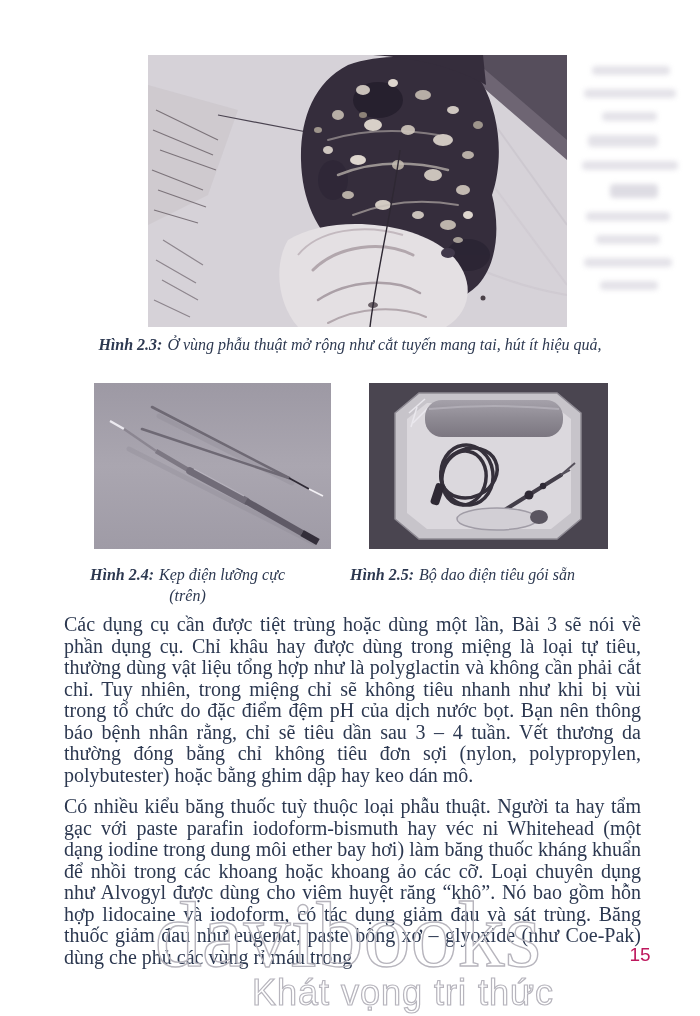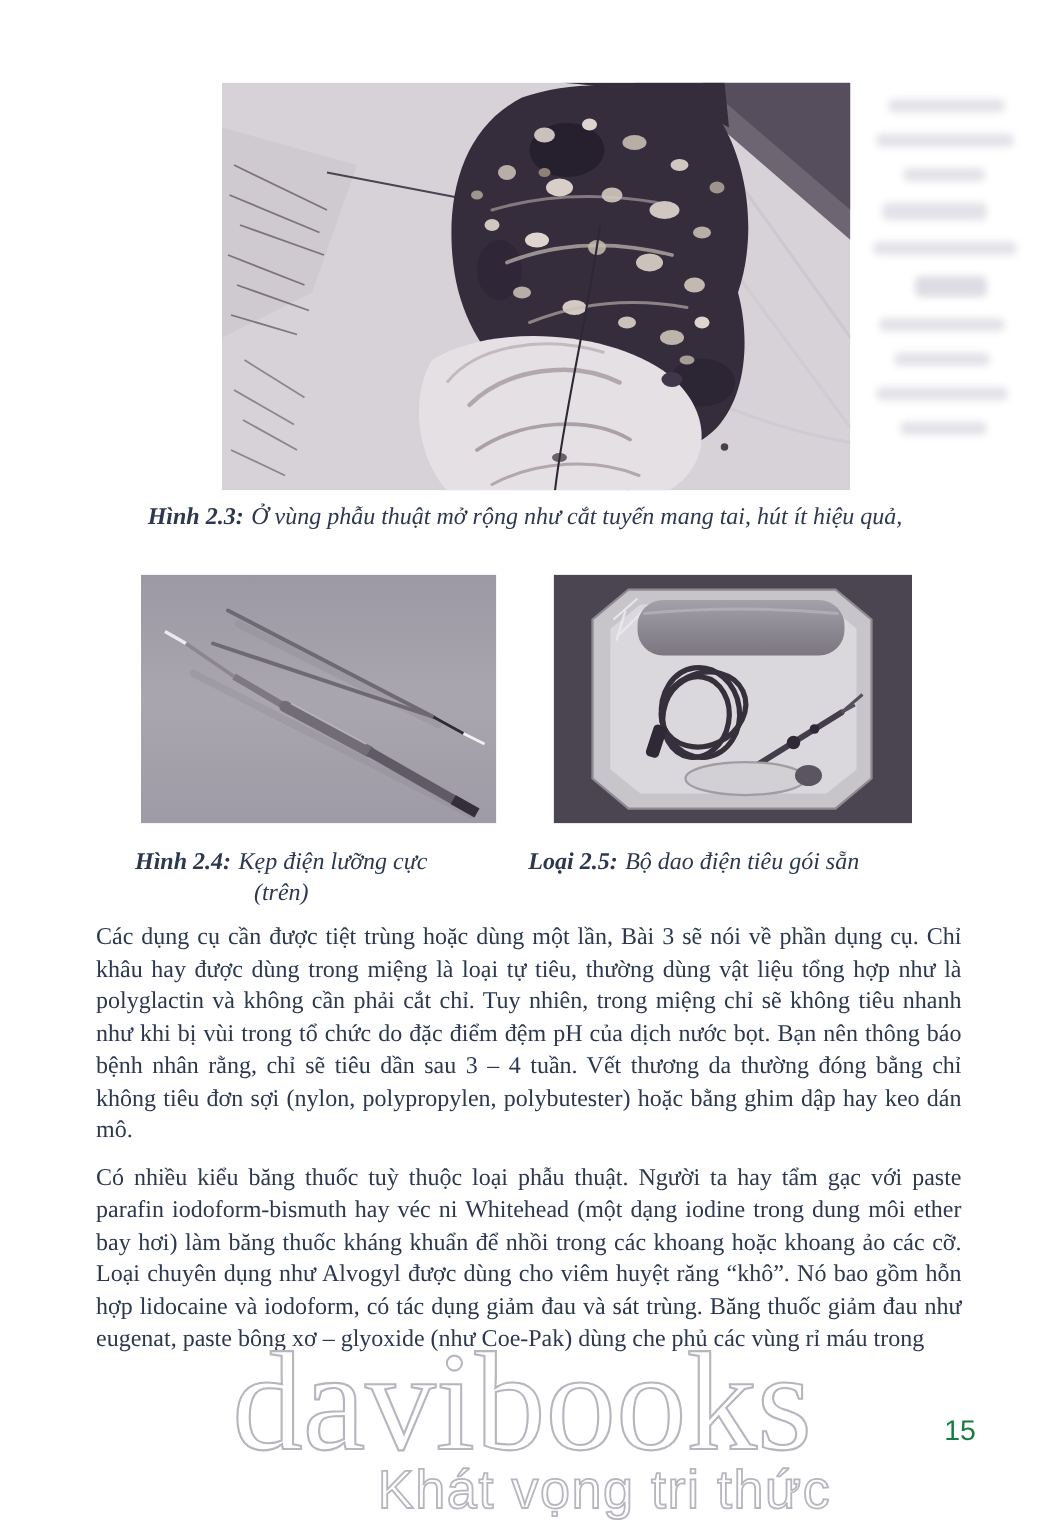--- a/index.html
+++ b/index.html
@@ -26,30 +26,30 @@
   .gbar:nth-child(8){width:64px;margin-left:16px;}
   .gbar:nth-child(9){width:88px;margin-left:4px;}
   .gbar:nth-child(10){width:58px;margin-left:20px;}
   
   .caption{position:absolute;font-style:italic;font-size:16px;line-height:21px;text-align:center;color:#2c3850;}
   .cap-23{left:70px;top:334px;width:560px;}
   .cap-24{left:75px;top:564px;width:225px;font-family:Liberation Serif, serif;}
   .cap-25{left:350px;top:564px;width:225px;}
   .cap-label{font-weight:bold;margin-right:5px;}
   
-  .body-text{position:absolute;left:64px;top:614px;width:577px;font-size:16px;line-height:21.5px;text-align:justify;}
+  .body-text{position:absolute;left:64px;top:614px;width:577px;font-size:20px;line-height:21.5px;text-align:justify;}
   .body-text p{margin:0;}
   .body-text p + p{margin-top:10px;}
   
   .watermark{position:absolute;left:0;top:872px;width:700px;height:144px;pointer-events:none;}
   .watermark svg{display:block;width:100%;height:100%;}
   .wm-title{font-family:"Liberation Serif","DejaVu Serif",serif;font-size:94px;fill:none;stroke:#b7b5bd;stroke-width:1.4;}
   .wm-slogan{font-family:"Liberation Sans","DejaVu Sans",sans-serif;font-size:36px;letter-spacing:1px;fill:none;stroke:#b7b5bd;stroke-width:1.2;}
   
-  .page-number{position:absolute;left:620px;top:944px;width:40px;font-family:"Liberation Sans","DejaVu Sans",sans-serif;font-size:19px;color:#15803d;text-align:center;}
+  .page-number{position:absolute;left:620px;top:944px;width:40px;font-family:"Liberation Sans","DejaVu Sans",sans-serif;font-size:19px;color:#be185d;text-align:center;}
 </style>
 </head>
 <body>
 
 <div class="page">
 
   <div class="photo photo-main">
     <svg viewBox="0 0 419 272" preserveAspectRatio="none">
       <rect x="0" y="0" width="419" height="272" fill="#d6d2d8"></rect>
 
@@ -230,21 +230,21 @@
       <ellipse cx="128" cy="136" rx="40" ry="11" fill="#d2cfd5" stroke="#a09ca6" stroke-width="1.5"></ellipse>
       <ellipse cx="170" cy="134" rx="9" ry="7" fill="#5a5560"></ellipse>
     </svg>
   </div>
 
   <div class="caption cap-24">
     <div><span class="cap-label">Hình 2.4:</span><span>Kẹp điện lưỡng cực (trên)</span></div>
   </div>
 
   <div class="caption cap-25">
-    <div><span class="cap-label">Loại 2.5:</span><span>Bộ dao điện tiêu gói sẵn</span></div>
+    <div><span class="cap-label">Hình 2.5:</span><span>Bộ dao điện tiêu gói sẵn</span></div>
   </div>
 
   <div class="body-text">
     <p>Các dụng cụ cần được tiệt trùng hoặc dùng một lần, Bài 3 sẽ nói về phần dụng cụ. Chỉ khâu hay được dùng trong miệng là loại tự tiêu, thường dùng vật liệu tổng hợp như là polyglactin và không cần phải cắt chỉ. Tuy nhiên, trong miệng chỉ sẽ không tiêu nhanh như khi bị vùi trong tổ chức do đặc điểm đệm pH của dịch nước bọt. Bạn nên thông báo bệnh nhân rằng, chỉ sẽ tiêu dần sau 3 – 4 tuần. Vết thương da thường đóng bằng chỉ không tiêu đơn sợi (nylon, polypropylen, polybutester) hoặc bằng ghim dập hay keo dán mô.</p>
     <p>Có nhiều kiểu băng thuốc tuỳ thuộc loại phẫu thuật. Người ta hay tẩm gạc với paste parafin iodoform-bismuth hay véc ni Whitehead (một dạng iodine trong dung môi ether bay hơi) làm băng thuốc kháng khuẩn để nhồi trong các khoang hoặc khoang ảo các cỡ. Loại chuyên dụng như Alvogyl được dùng cho viêm huyệt răng “khô”. Nó bao gồm hỗn hợp lidocaine và iodoform, có tác dụng giảm đau và sát trùng. Băng thuốc giảm đau như eugenat, paste bông xơ – glyoxide (như Coe-Pak) dùng che phủ các vùng rỉ máu trong</p>
   </div>
 
   <div class="watermark">
     <svg viewBox="0 0 700 144">
       <text class="wm-title" x="348" y="94" text-anchor="middle">davibooks</text>

